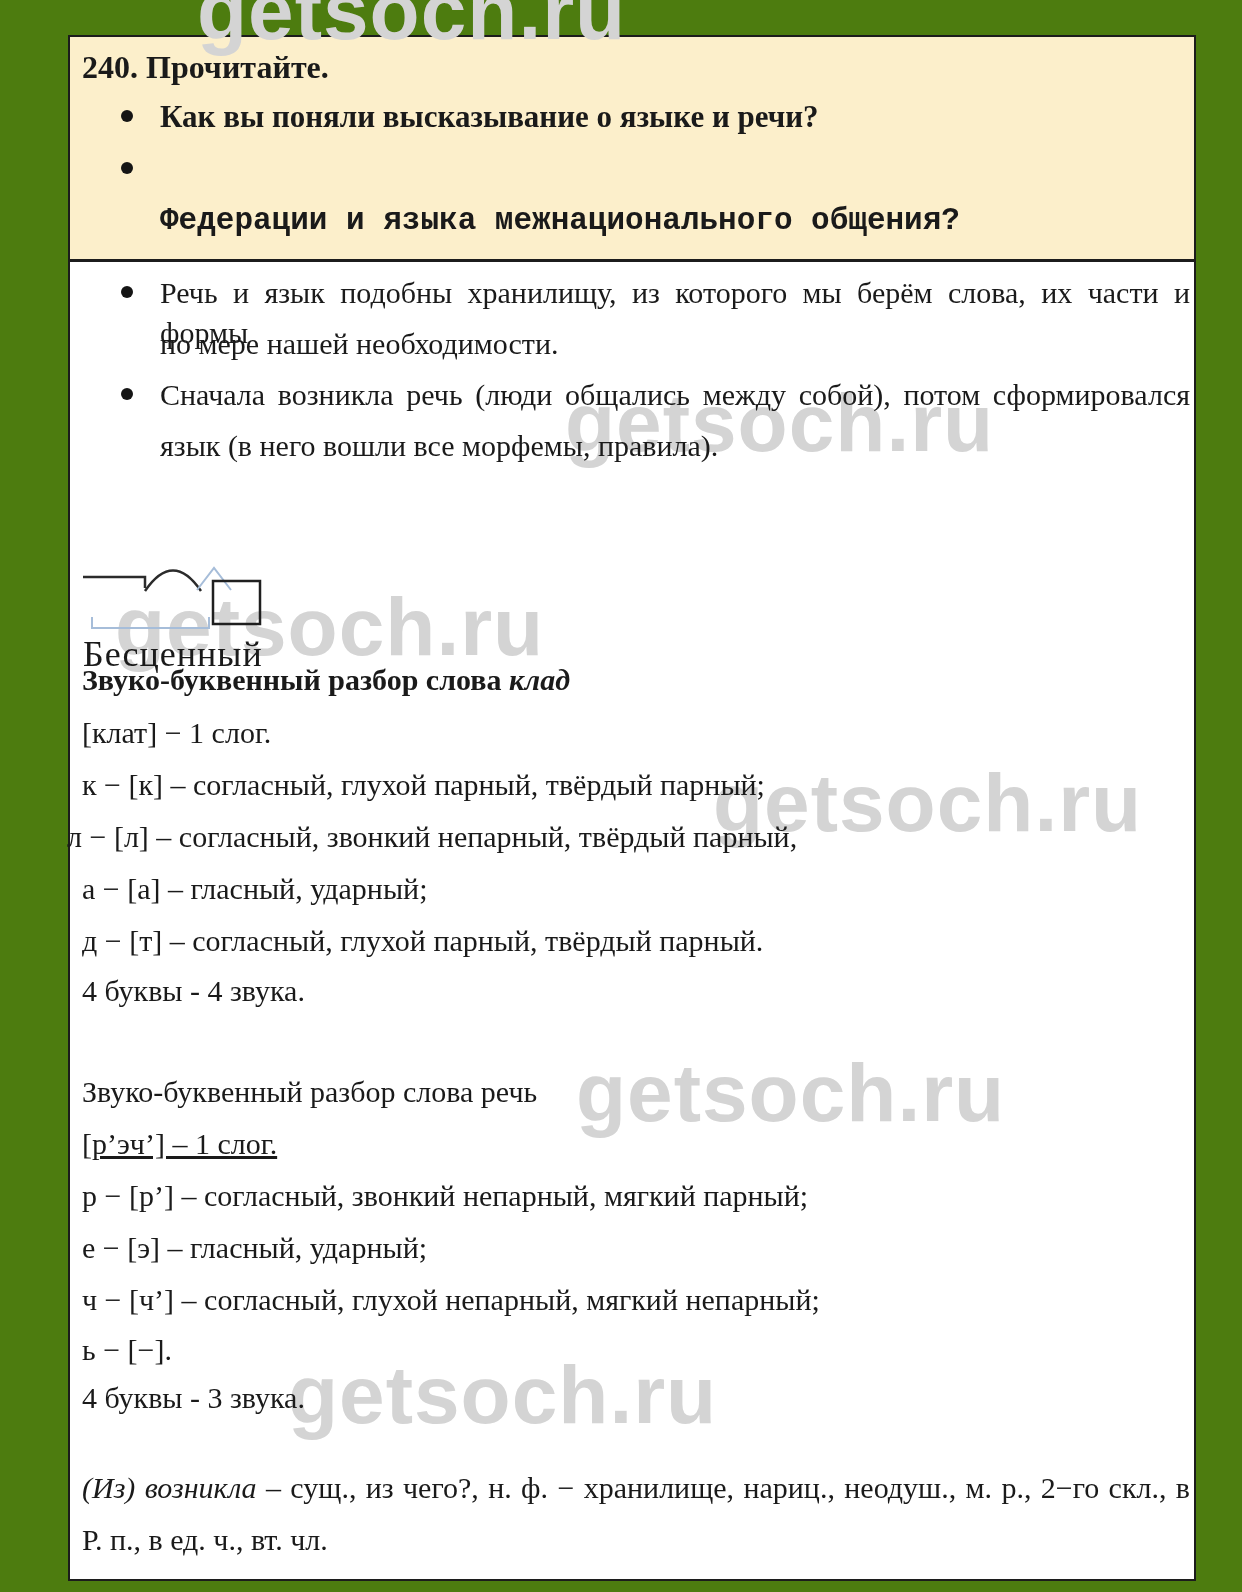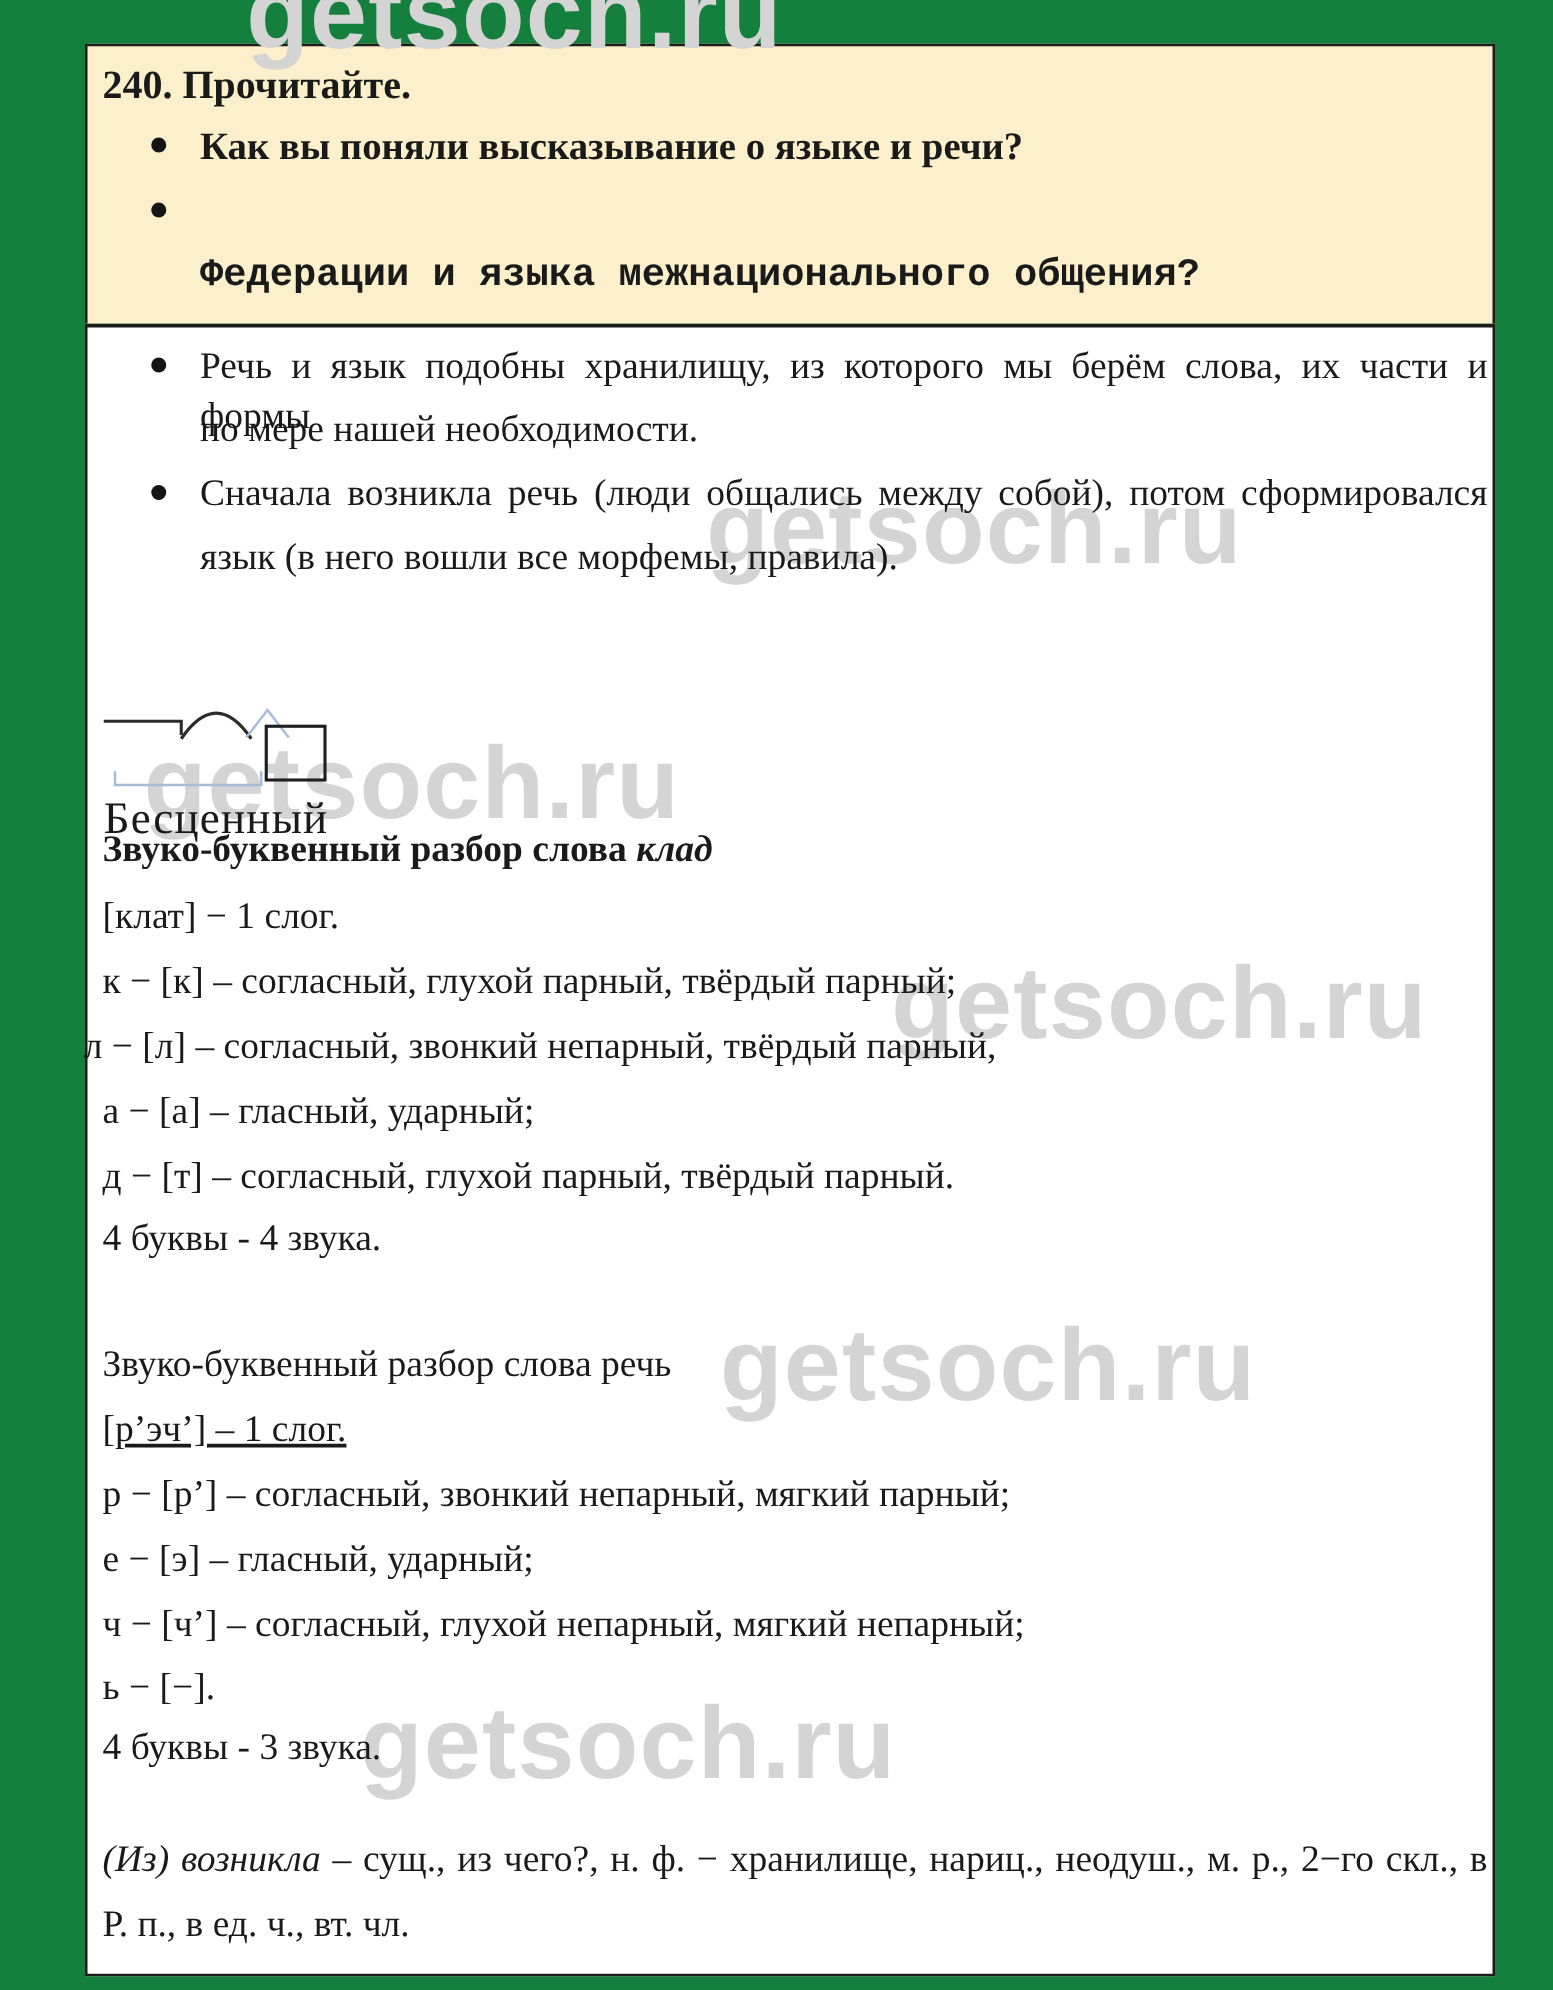--- a/index.html
+++ b/index.html
@@ -1,16 +1,16 @@
 <!DOCTYPE html>
 <html style="--wm-color: #d4d4d4; --exercise-bg: #fcefcb;"><head>
 <meta charset="utf-8">
 <style>
   html,body{margin:0;padding:0;background:#ffffff;}
-  .page{position:relative;width:1242px;height:1592px;background:#15803d;overflow:hidden;
+  .page{position:relative;width:1242px;height:1592px;background:#4d7c0f;overflow:hidden;
         font-family:"Liberation Serif",serif;color:#1a1a1a;}
   
   .exercise-box{position:absolute;left:68px;top:35px;width:1124px;height:222px;
         background:var(--exercise-bg,#fcefcb);border:2px solid #1c1c1c;border-bottom:none;z-index:0;}
   .answer-box{position:absolute;left:68px;top:259px;width:1124px;height:1317px;
         background:#ffffff;border:2px solid #1c1c1c;border-top:3px solid #1c1c1c;z-index:0;}
   
   .wm{position:absolute;z-index:1;font-family:"Liberation Sans",sans-serif;
       font-size:82px;font-weight:bold;letter-spacing:1px;color:var(--wm-color,#d4d4d4);
       white-space:nowrap;pointer-events:none;}

